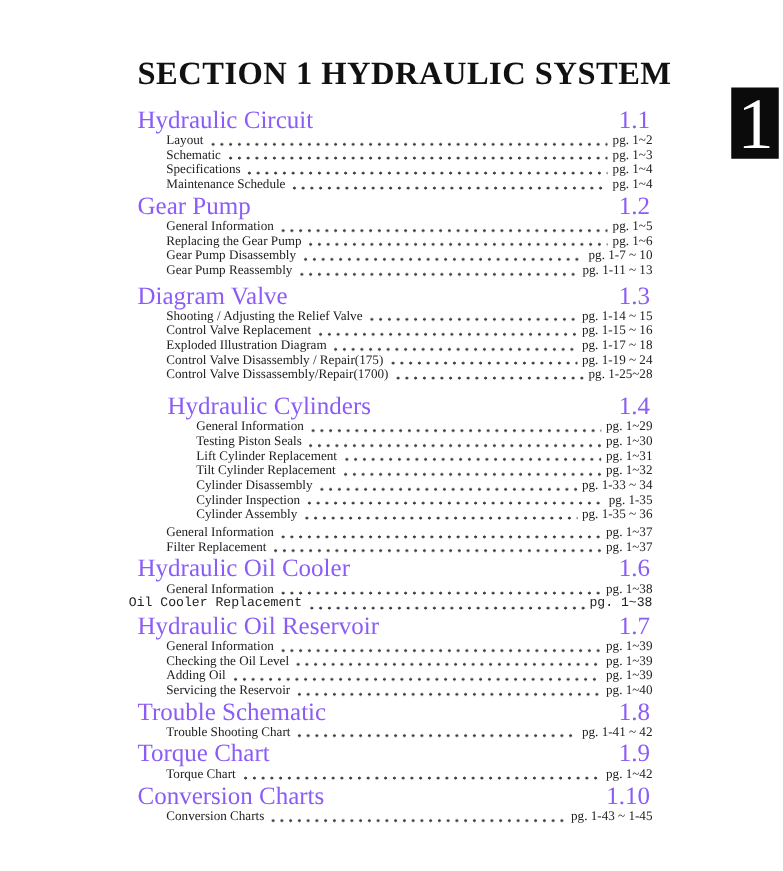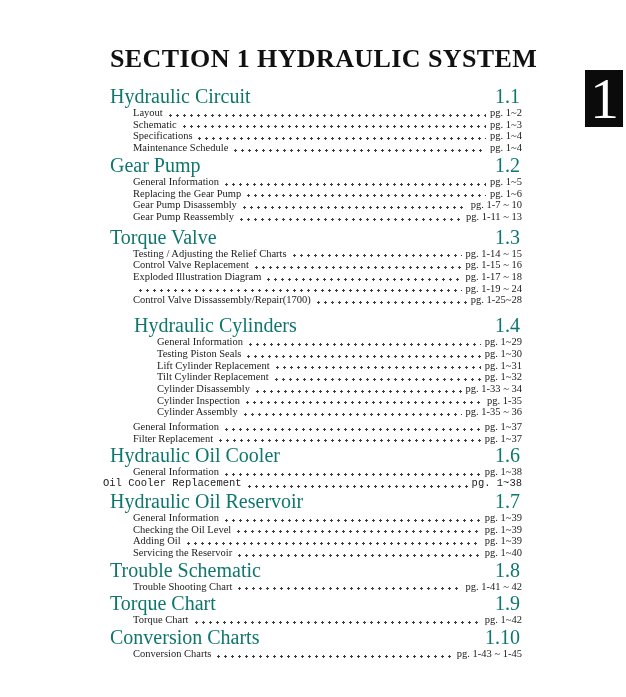--- a/index.html
+++ b/index.html
@@ -31,21 +31,21 @@
   .toc-section { margin: 0; }
   .toc-section.gap-before { margin-top: 8px; margin-left: 24px; }
   .toc-section.gap-before-sm { margin-top: 3px; }
 
   .sec-head {
     display: flex;
     justify-content: space-between;
     align-items: center;
     font-size: 20px;
     line-height: 22px;
-    color: #0f766e;
+    color: #8b5cf6;
     gap: 12px;
   }
   .sec-head .num { margin-right: 2px; }
 
   .entry {
     display: flex;
     align-items: flex-start;
     font-size: 10.5px;
     line-height: 11.7px;
     margin-left: 23px;
@@ -139,39 +139,40 @@
       </div>
       <div class="entry">
         <span class="label">Gear Pump Reassembly</span>
         <span class="leader"></span>
         <span class="page-num">pg. 1-11 ~ 13</span>
       </div>
     </div>
 
     <div class="toc-section gap-before-sm">
       <div class="sec-head">
-        <span class="ttl">Torque Valve</span>
+        <span class="ttl">Diagram Valve</span>
         <span class="num">1.3</span>
       </div>
       <div class="entry">
-        <span class="label">Testing / Adjusting the Relief Charts</span>
+        <span class="label">Shooting / Adjusting the Relief Valve</span>
         <span class="leader"></span>
         <span class="page-num">pg. 1-14 ~ 15</span>
       </div>
       <div class="entry">
         <span class="label">Control Valve Replacement</span>
         <span class="leader"></span>
         <span class="page-num">pg. 1-15 ~ 16</span>
       </div>
       <div class="entry">
         <span class="label">Exploded Illustration Diagram</span>
         <span class="leader"></span>
         <span class="page-num">pg. 1-17 ~ 18</span>
       </div>
       <div class="entry">
+        <span class="label">Control Valve Disassembly / Repair(175)</span>
         <span class="leader"></span>
         <span class="page-num">pg. 1-19 ~ 24</span>
       </div>
       <div class="entry">
         <span class="label">Control Valve Dissassembly/Repair(1700)</span>
         <span class="leader"></span>
         <span class="page-num">pg. 1-25~28</span>
       </div>
     </div>
 

